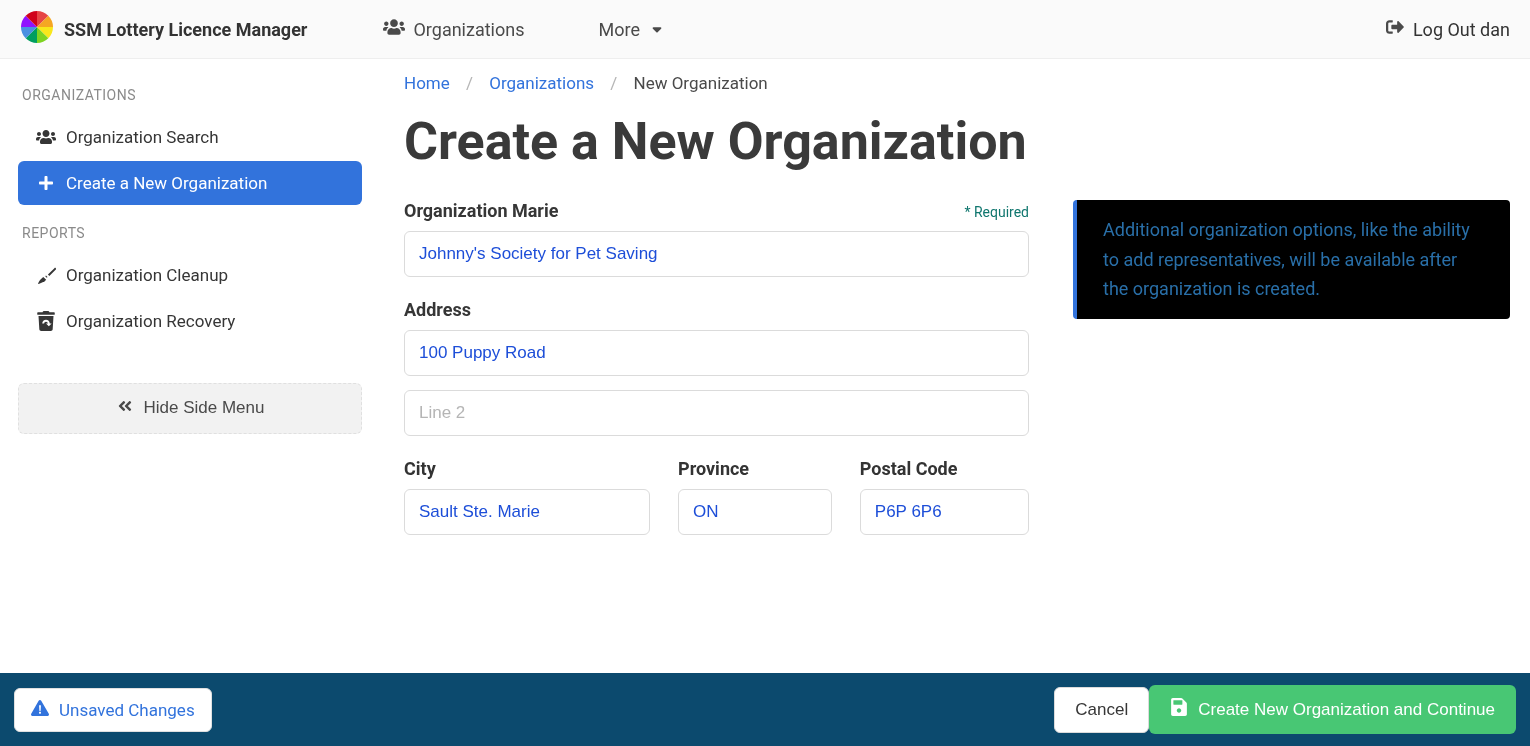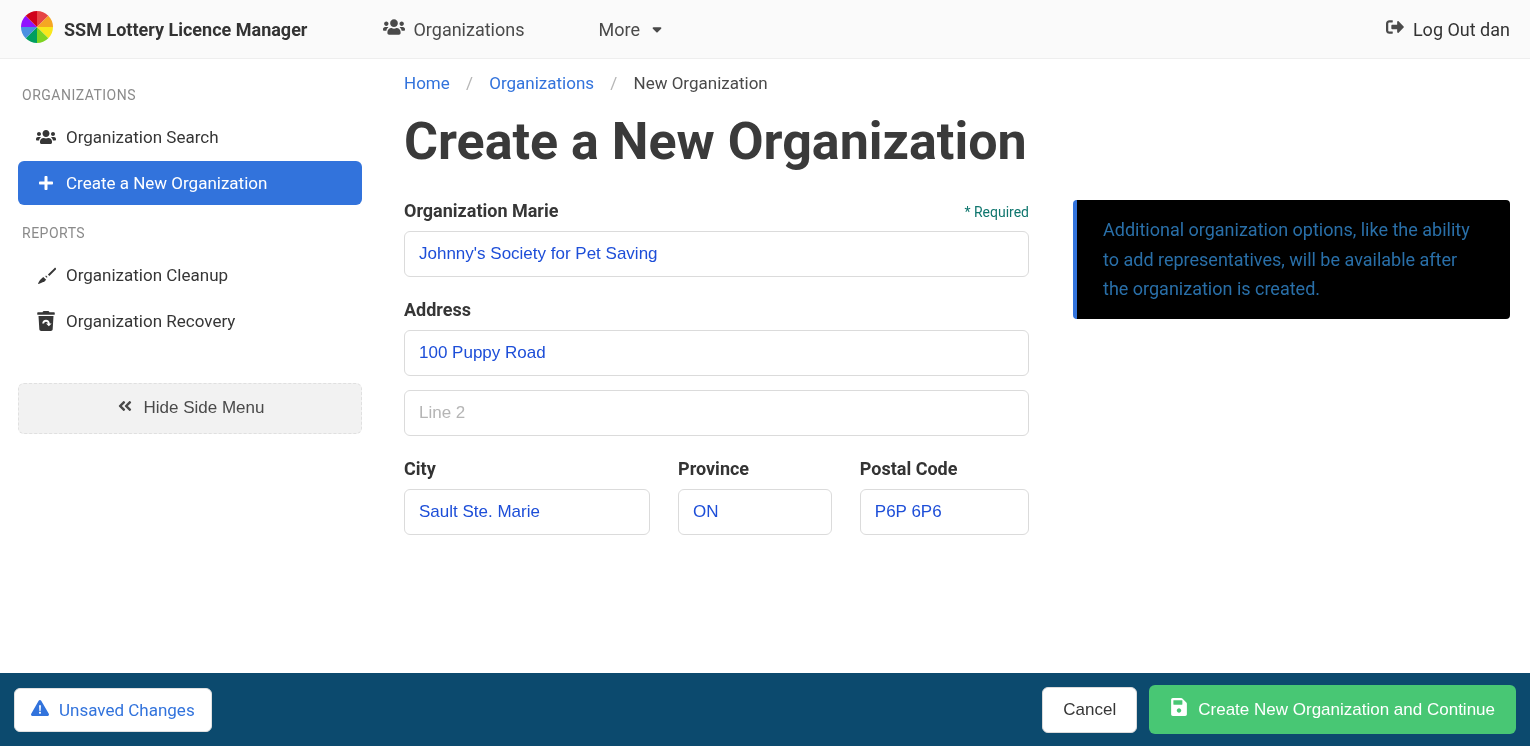--- a/index.html
+++ b/index.html
@@ -167,21 +167,21 @@
   .bottom-bar .spacer { flex:1; }
   .btn {
     border-radius:6px;
     padding: 12px 20px;
     font-size:17px;
     cursor:pointer;
     border:1px solid transparent;
     display:flex;
     align-items:center;
   }
-  .btn.cancel { background:#fff; border-color:#dbdbdb; color:#363636; margin-right:12px; }
+  .btn.cancel { background:#fff; border-color:#dbdbdb; color:#363636; }
   .btn.primary { background:#48c774; color:#fff; }
   .btn.primary svg { margin-right:10px; fill:#fff; }
 
 </style>
 </head>
 <body>
 
 <div class="navbar">
   <div class="brand">
     <span>

